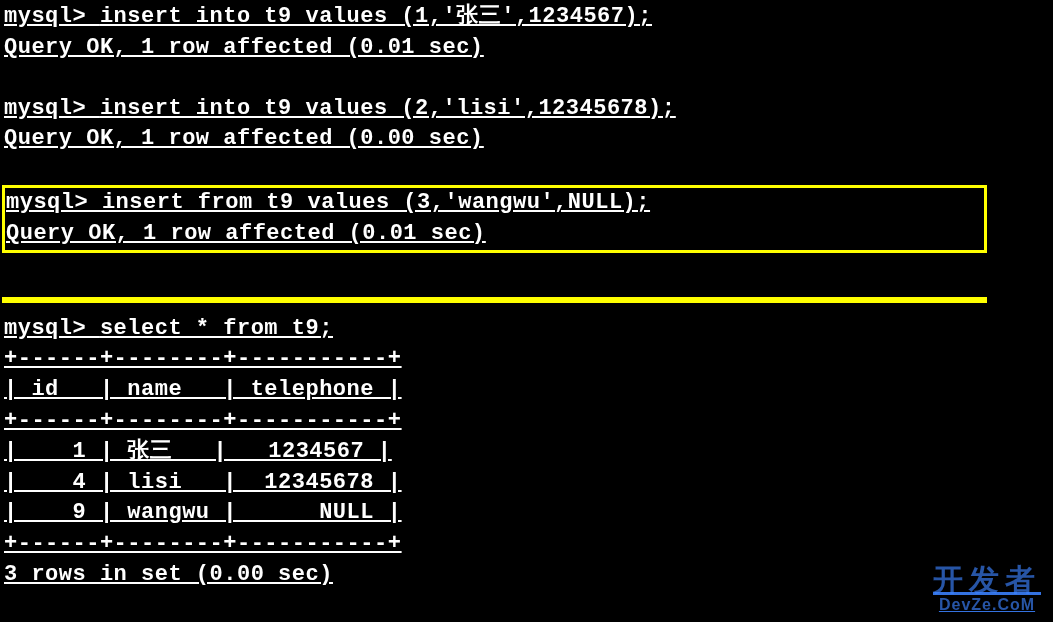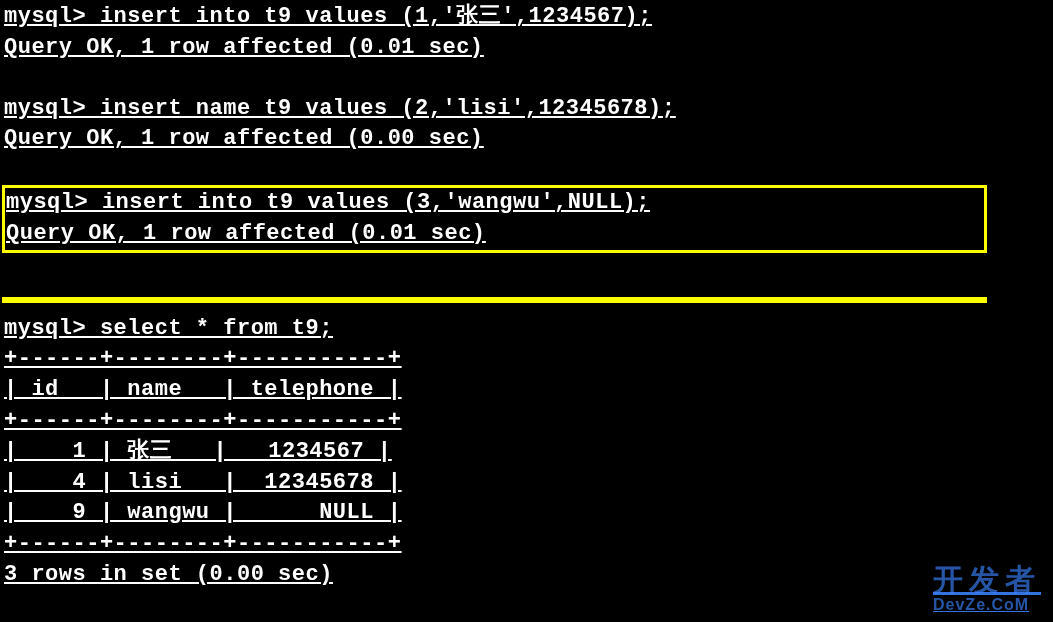--- a/index.html
+++ b/index.html
@@ -32,21 +32,21 @@
       display: inline-block;
       min-width: 985px;
     }
     .spacer {
       height: 30px;
     }
     .watermark {
       position: absolute;
       right: 12px;
       bottom: 8px;
-      text-align: left;
+      text-align: center;
       font-family: 'Microsoft YaHei', Arial, sans-serif;
       font-weight: bold;
       color: rgba(60, 130, 255, 0.65);
       line-height: 1.1;
       pointer-events: none;
     }
     .watermark .cn {
       font-size: 30px;
       letter-spacing: 6px;
     }
@@ -56,26 +56,26 @@
     }
   </style>
 </head>
 <body>
 
 
 
 <div class="terminal-line"><span>mysql&gt; </span><span>insert into t9 values (1,'张三',1234567);</span></div>
 <div class="terminal-line">Query OK, 1 row affected (0.01 sec)</div>
 <div class="spacer"></div>
-<div class="terminal-line"><span>mysql&gt; </span><span>insert name t9 values (2,'lisi',12345678);</span></div>
+<div class="terminal-line"><span>mysql&gt; </span><span>insert into t9 values (2,'lisi',12345678);</span></div>
 <div class="terminal-line">Query OK, 1 row affected (0.00 sec)</div>
 <div class="spacer"></div>
 
 <div class="highlighted-block">
-<div class="terminal-line"><span>mysql&gt; </span><span>insert into t9 values (3,'wangwu',NULL);</span></div>
+<div class="terminal-line"><span>mysql&gt; </span><span>insert from t9 values (3,'wangwu',NULL);</span></div>
 <div class="terminal-line">Query OK, 1 row affected (0.01 sec)</div>
 </div>
 
 <div class="spacer"></div>
 
 <div class="highlighted-block">
 </div>
 
 <div class="terminal-line"><span>mysql&gt; </span><span>select * from t9;</span></div>
 <div class="terminal-line">+------+--------+-----------+</div>

